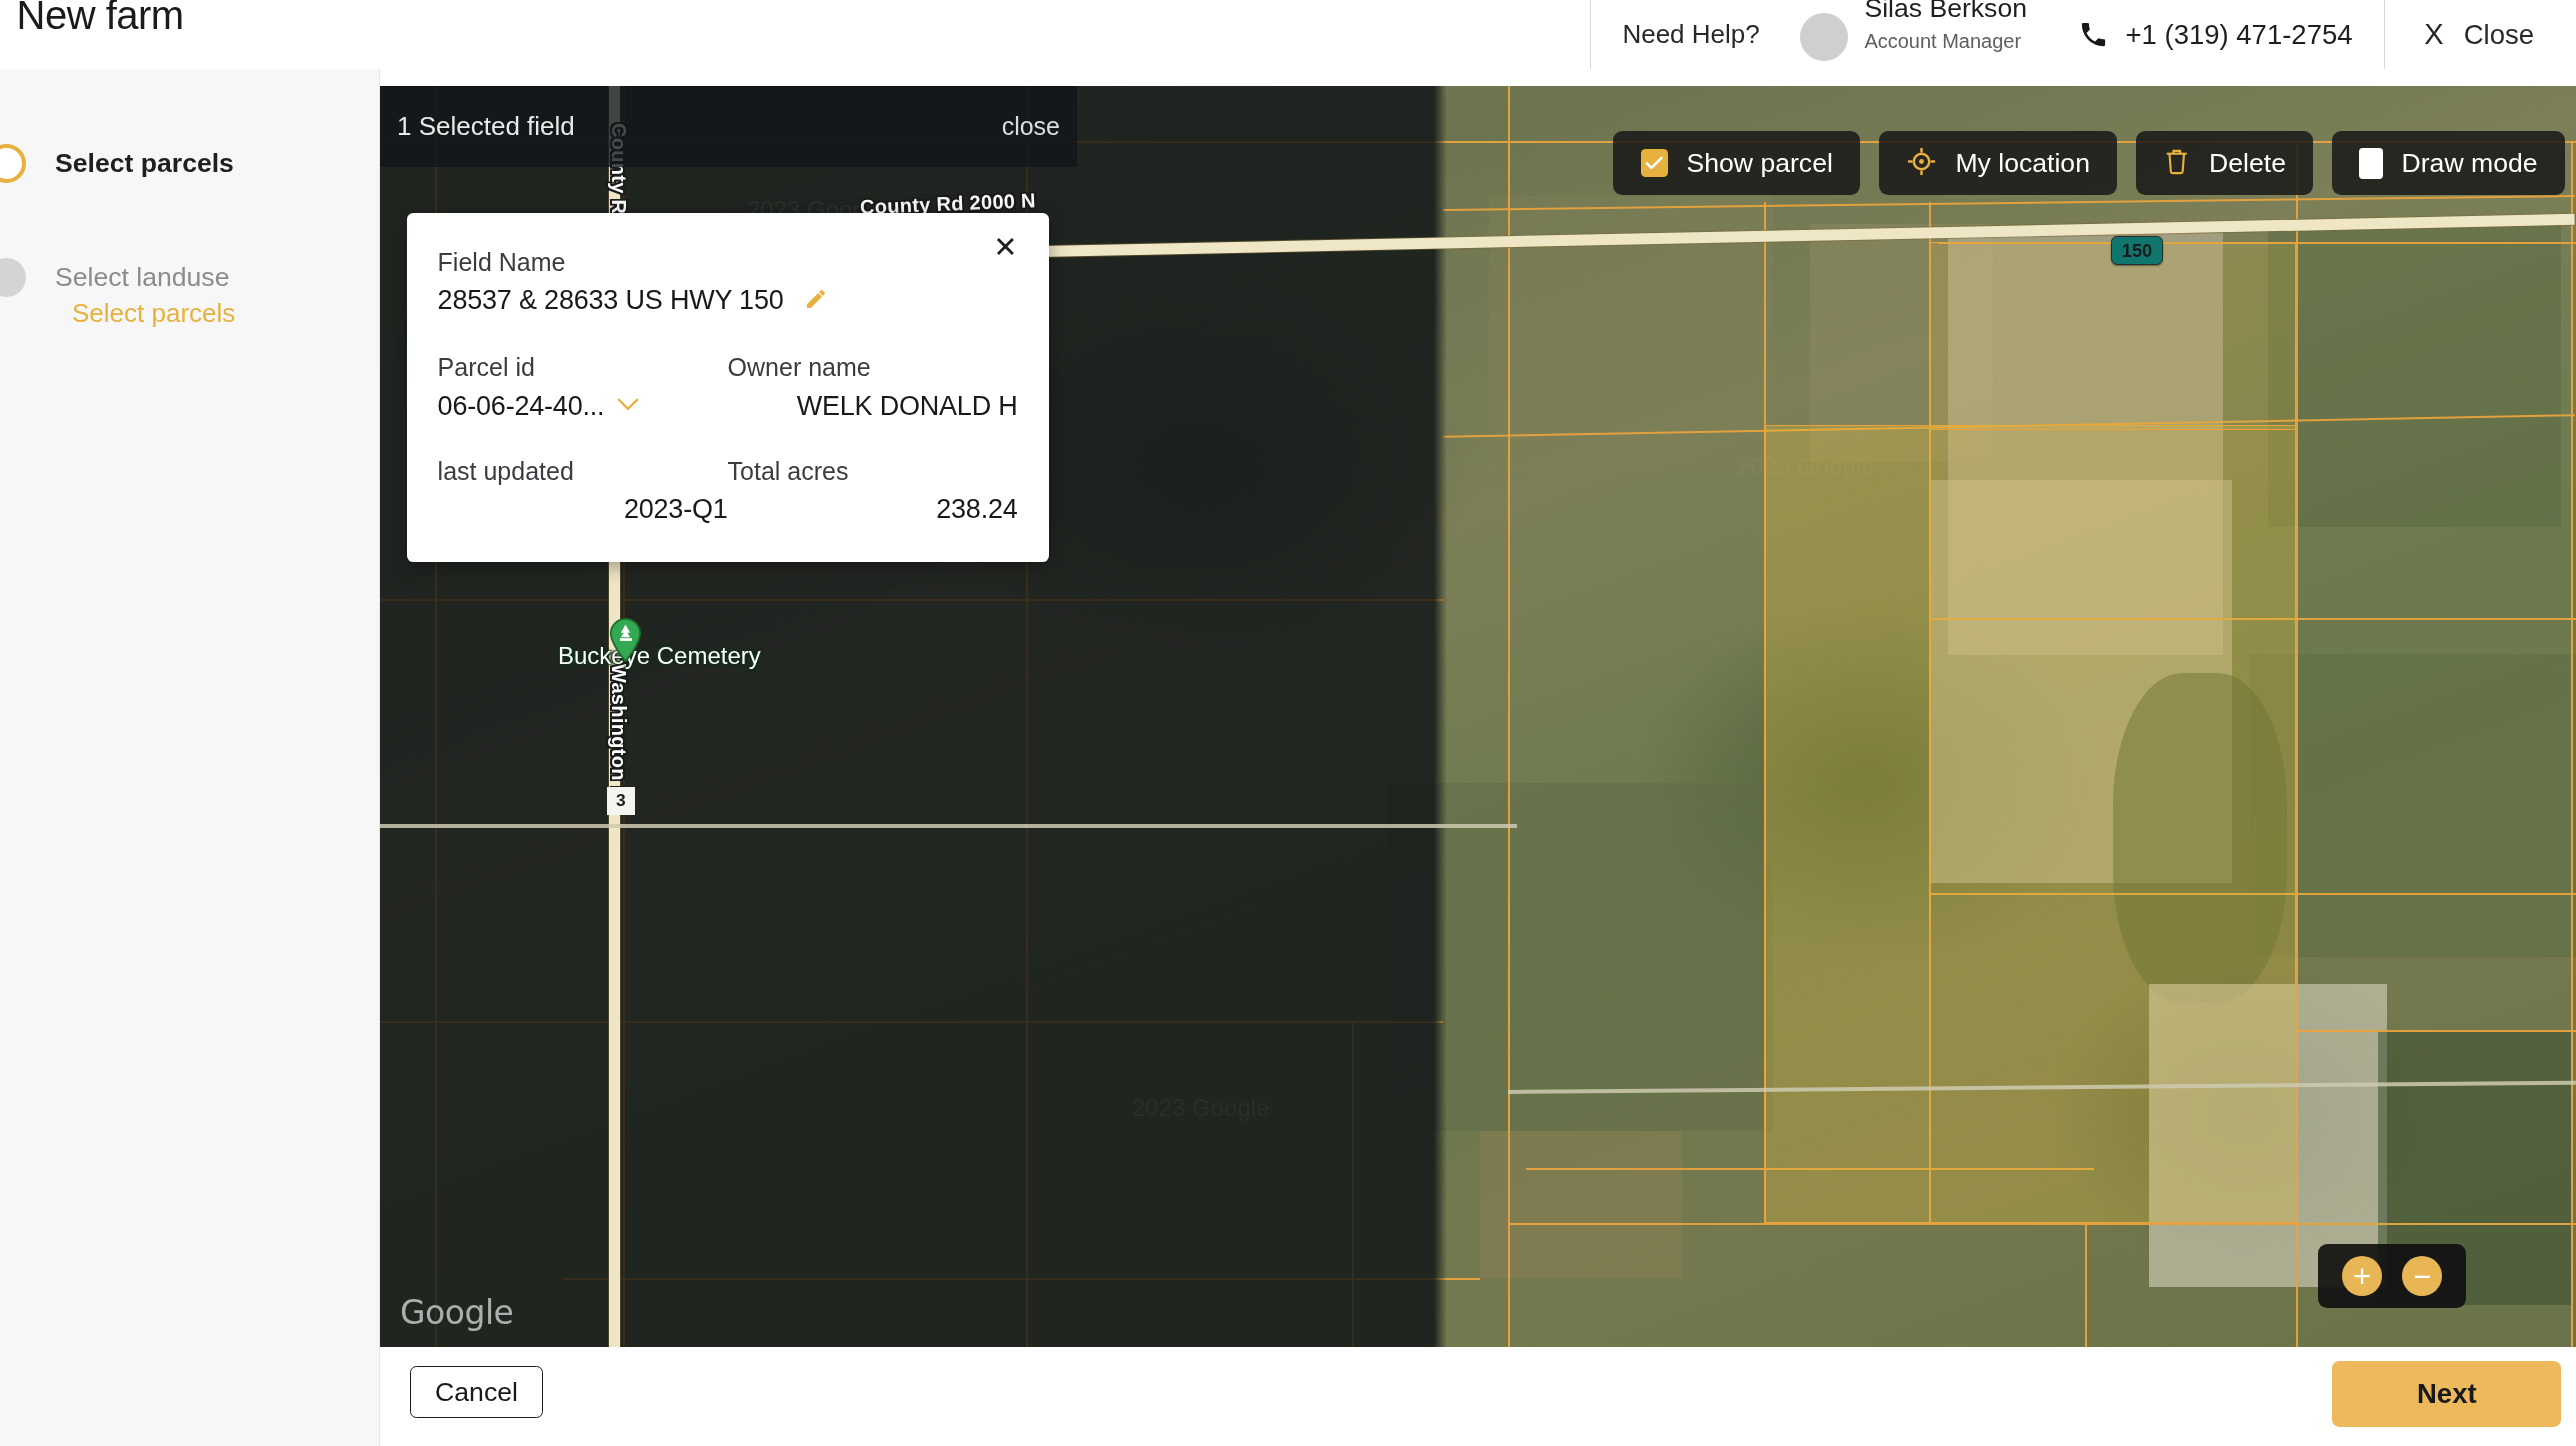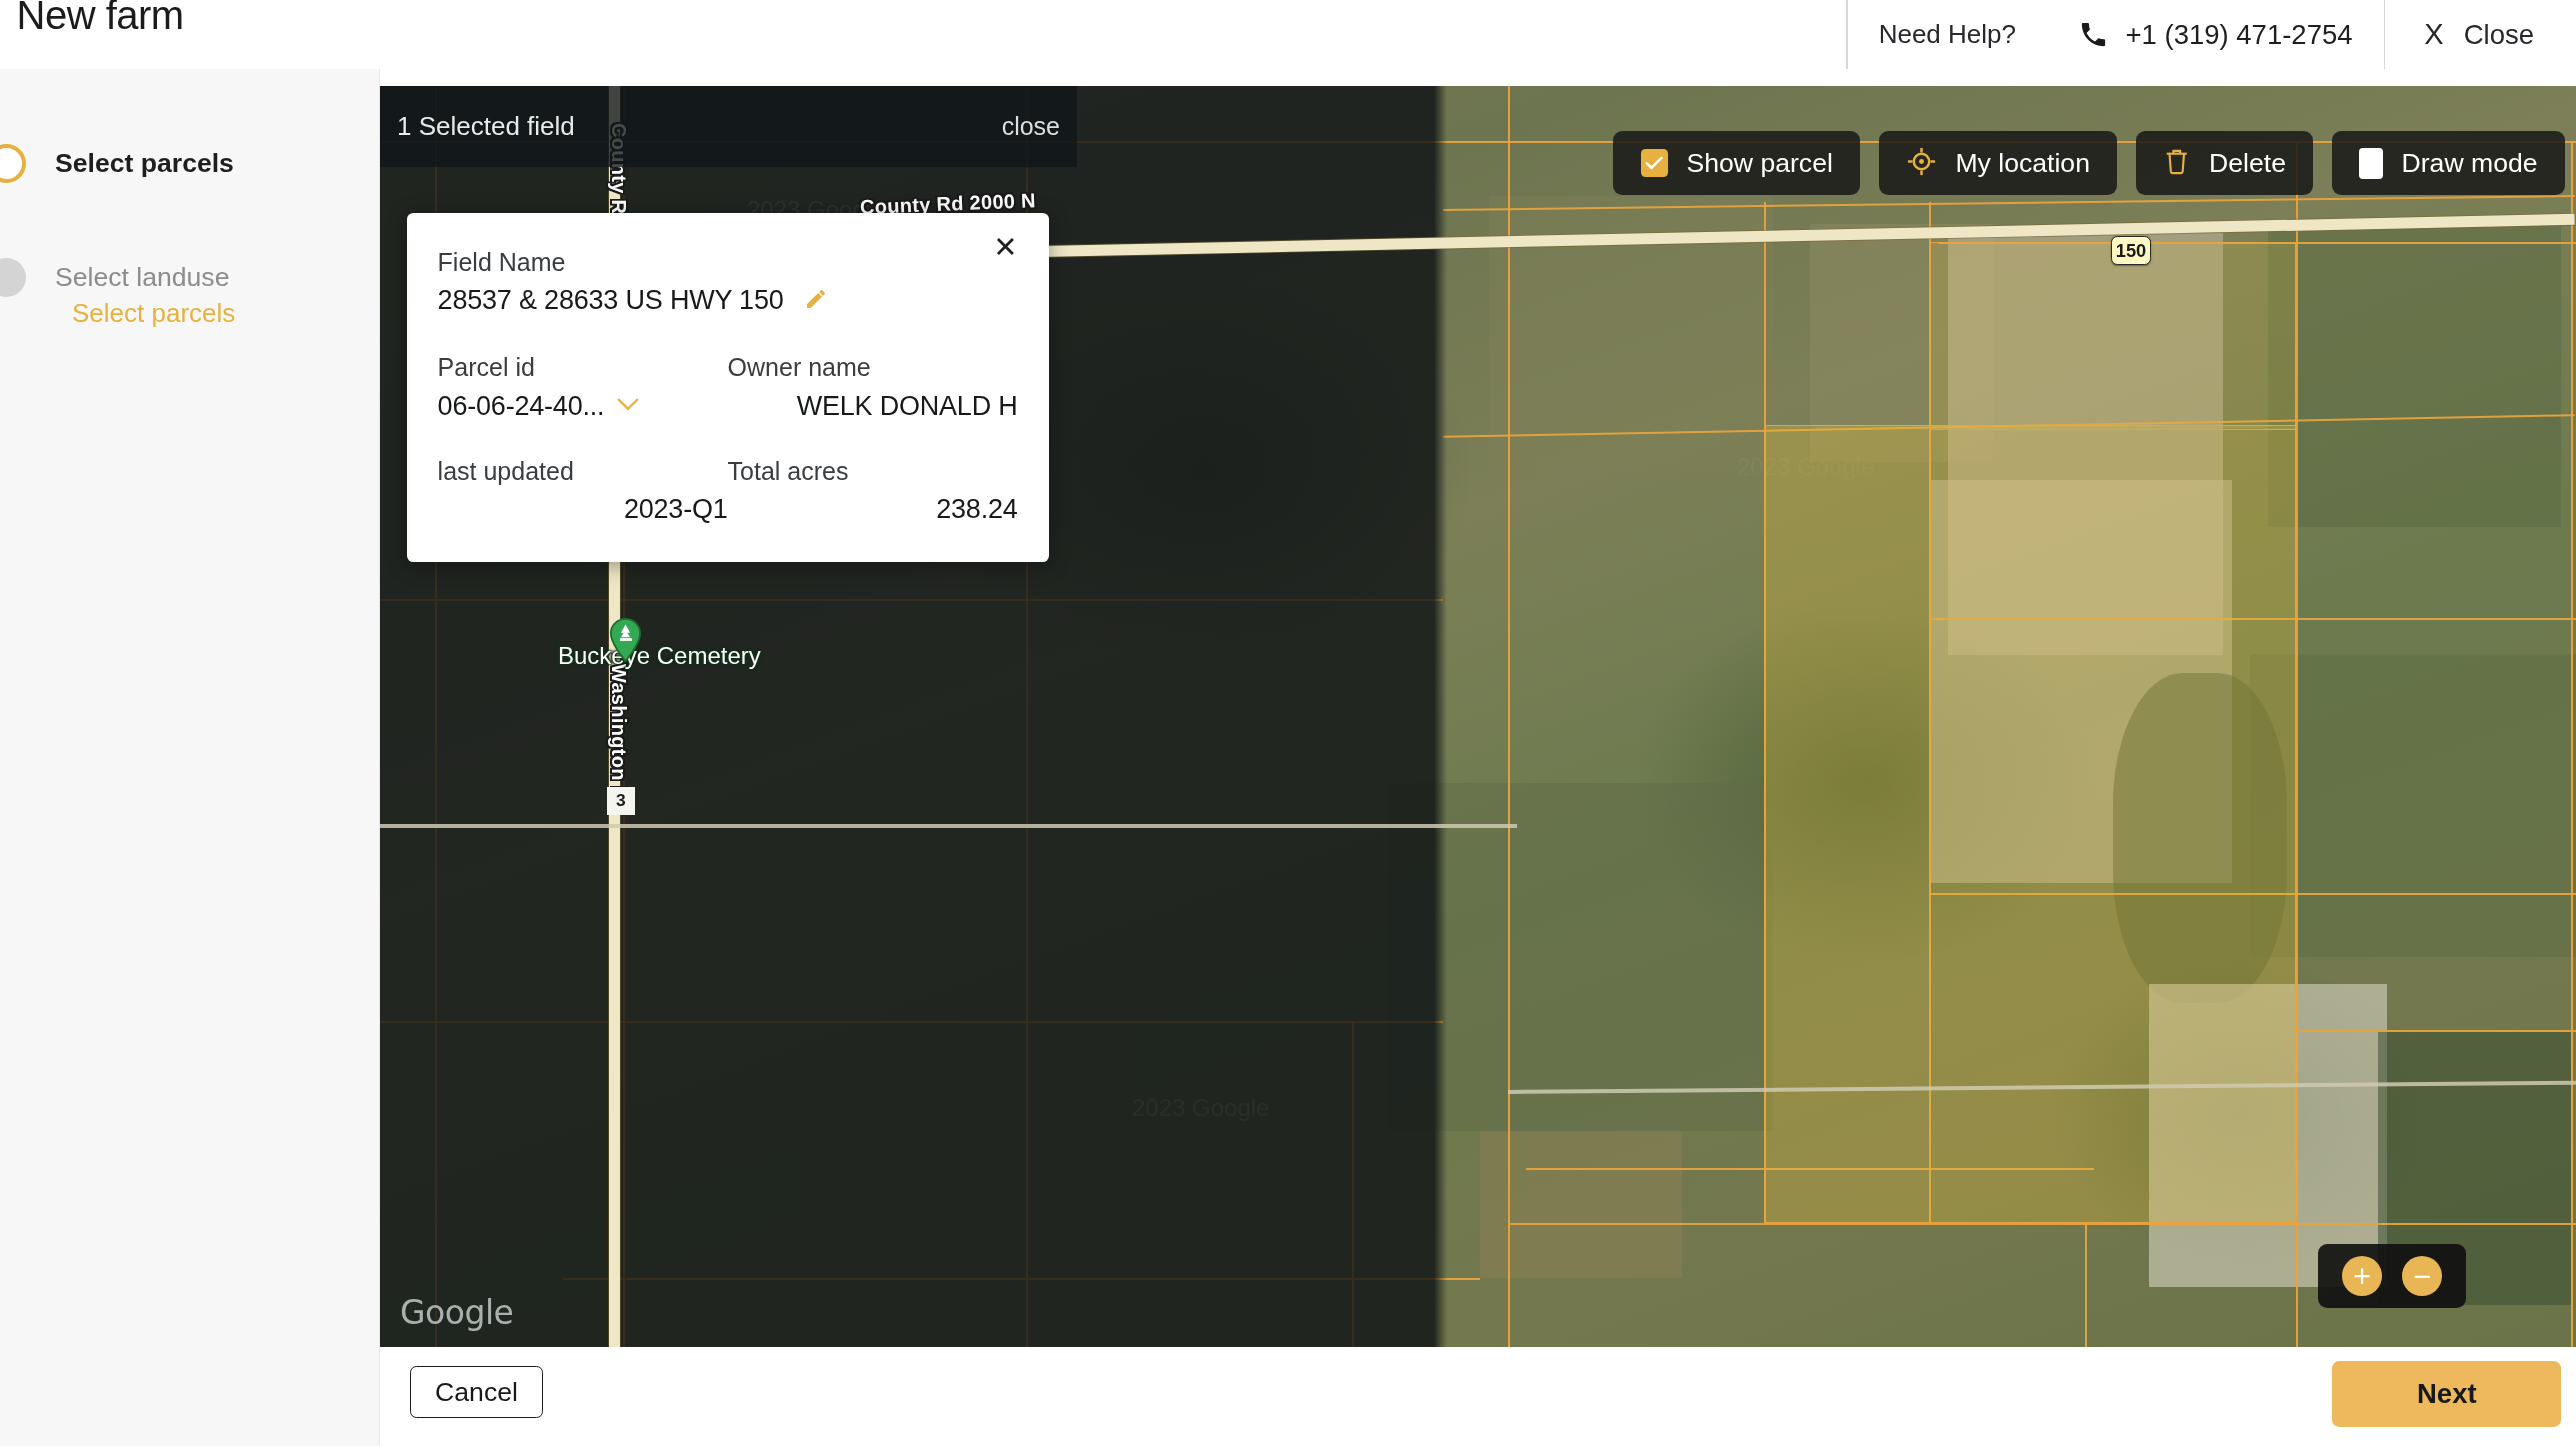--- a/index.html
+++ b/index.html
@@ -256,22 +256,22 @@
     position: absolute;
     color: rgba(255,255,255,0.22);
     font-size: 24px;
     white-space: nowrap;
     z-index: 17;
   }
 
   
   .shield {
     position: absolute;
-    width: 40px; height: 29px;
-    background: #fef9c3;
+    width: 52px; height: 29px;
+    background: #0f766e;
     border-radius: 6.4px;
     border: 1.8px solid #2a2a2a;
     display: flex; align-items: center; justify-content: center;
     font-size: 18.3px; font-weight: 700; color: #1b1b1b;
     z-index: 19;
     box-shadow: 0 0.9px 1.8px rgba(0,0,0,0.4);
   }
   .shield-sm {
     position: absolute;
     width: 27.5px; height: 27.5px;
@@ -479,20 +479,27 @@
   <div class="header">
     <div class="app-title">New farm</div>
 
     <div class="header-right">
       <div class="hdr-sep"></div>
 
       <div class="hdr-cell">
         <span class="need-help">Need Help?</span>
       </div>
 
+      <div class="hdr-cell am-block">
+        <div class="avatar"></div>
+        <div class="am-text">
+          <span class="am-name">Silas Berkson</span>
+          <span class="am-role">Account Manager</span>
+        </div>
+      </div>
 
       <div class="hdr-cell phone-cell">
         <span class="phone-icon">
           <svg width="31" height="31" viewBox="0 0 24 24" fill="#17191b">
             <path d="M6.6 10.8c1.4 2.8 3.8 5.1 6.6 6.6l2.2-2.2c.3-.3.7-.4 1-.2 1.2.4 2.4.6 3.6.6.6 0 1 .4 1 1V20c0 .6-.4 1-1 1C10.6 21 3 13.4 3 4c0-.6.4-1 1-1h3.5c.6 0 1 .4 1 1 0 1.3.2 2.5.6 3.6.1.4 0 .8-.2 1l-2.3 2.2z"></path>
           </svg>
         </span>
         <span class="phone-num">+1 (319) 471-2754</span>
       </div>
 

